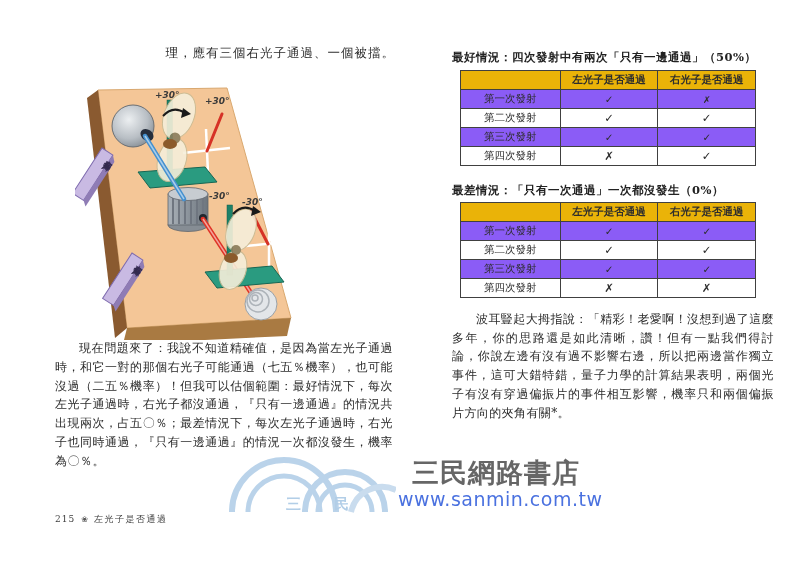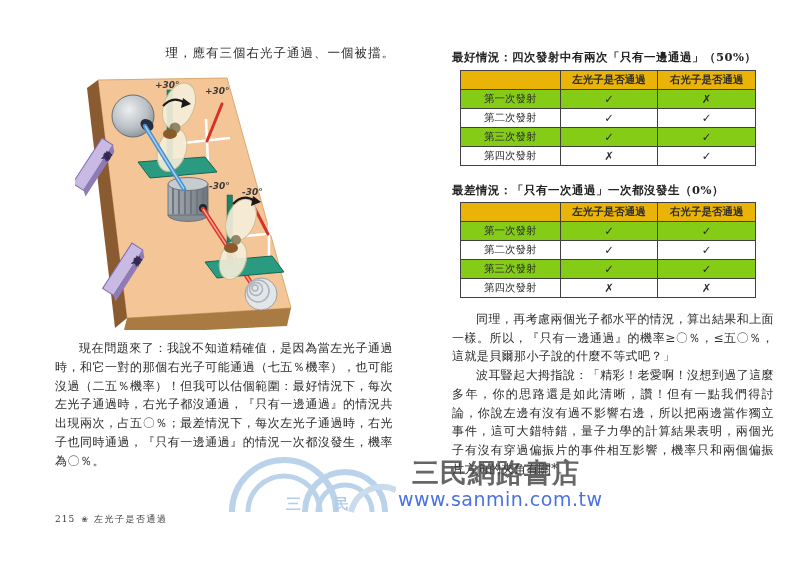--- a/index.html
+++ b/index.html
@@ -3,38 +3,38 @@
 <meta charset="utf-8">
 <style>
   html,body{margin:0;padding:0;}
   body{
     width:800px;height:567px;position:relative;background:#ffffff;overflow:hidden;
     font-family:"DejaVu Serif","Liberation Serif",serif;color:#2b2b2b;
   }
   .abs{position:absolute;}
   
   .topline{left:55px;top:44px;width:340px;font-size:12.5px;letter-spacing:1px;line-height:17px;margin:0;text-align:right;}
-  .illustration{left:75px;top:62px;width:324px;height:268px;}
+  .illustration{left:75px;top:72px;width:324px;height:268px;}
   .illustration svg{position:absolute;left:0;top:0;}
   .ang{position:absolute;font-size:9px;font-weight:bold;font-style:italic;
        font-family:"DejaVu Sans","Liberation Sans",sans-serif;color:#3a3a3a;white-space:nowrap;}
   .signlbl{position:absolute;writing-mode:vertical-rl;transform:rotate(33deg);transform-origin:top left;
        font-size:8px;font-weight:bold;color:#33294f;letter-spacing:1px;
        font-family:"DejaVu Sans","Liberation Sans",sans-serif;}
   .bodytext{margin:0;text-align:justify;text-indent:2em;}
   .leftpara{left:55px;top:339px;width:338px;font-size:12px;line-height:18.8px;letter-spacing:0.5px;}
   
   .tbl-title{position:absolute;width:312px;text-align:left;font-weight:bold;font-size:11.5px;
        letter-spacing:0.5px;color:#222;}
   .ptable{position:absolute;border-collapse:collapse;width:296px;
        font-family:"DejaVu Sans","Liberation Sans",sans-serif;}
   .ptable td,.ptable th{border:1px solid #404040;height:18px;text-align:center;
        font-size:10.5px;padding:0;color:#2d2d2d;}
   .ptable th{background:#eab308;font-weight:bold;}
-  .ptable tr.shade td{background:#84cc16;}
+  .ptable tr.shade td{background:#8b5cf6;font-family:Liberation Mono, monospace;}
   .ptable td.lbl{width:100px;}
   .ptable td.mark{width:98px;font-size:11.5px;font-weight:bold;}
   .rightparas{left:452px;top:310px;width:322px;font-size:12px;line-height:18.7px;letter-spacing:0.4px;}
   .rightparas p{margin:0;text-align:justify;text-indent:2em;}
   
   .footer{top:513px;font-size:9px;color:#3e3e3e;letter-spacing:1.5px;white-space:nowrap;}
   .footer .num{letter-spacing:1px;}
   .footer .sep{font-size:8px;color:#555;margin:0 6px;letter-spacing:0;}
   .footer-left{left:55px;}
   
@@ -219,21 +219,20 @@
     </tr>
     <tr>
       <td class="lbl">第四次發射</td>
       <td class="mark">✗</td>
       <td class="mark">✗</td>
     </tr>
   </tbody>
     </table>
 
   <div class="abs rightparas">
-    <p class="bodytext">同理，再考慮兩個光子都水平的情況，算出結果和上面一樣。所以，『只有一邊通過』的機率≥〇％，≤五〇％，這就是貝爾那小子說的什麼不等式吧？」</p>
     <p class="bodytext">波耳豎起大拇指說：「精彩！老愛啊！沒想到過了這麼多年，你的思路還是如此清晰，讚！但有一點我們得討論，你說左邊有沒有過不影響右邊，所以把兩邊當作獨立事件，這可大錯特錯，量子力學的計算結果表明，兩個光子有沒有穿過偏振片的事件相互影響，機率只和兩個偏振片方向的夾角有關*。</p>
   </div>
 
 </div>
 
 <div class="abs watermark">
   <svg width="168" height="64" viewBox="0 0 168 64" style="position:absolute;left:0;top:5px;">
     <path d="M 4,60 A 52,52 0 0 1 108,60" fill="none" stroke="#aac9e5" stroke-width="6"></path>
     <path d="M 20,60 A 36,36 0 0 1 92,60" fill="none" stroke="#aac9e5" stroke-width="5"></path>
     <path d="M 77,60 A 40,40 0 0 1 157,60" fill="none" stroke="#aac9e5" stroke-width="6"></path>

